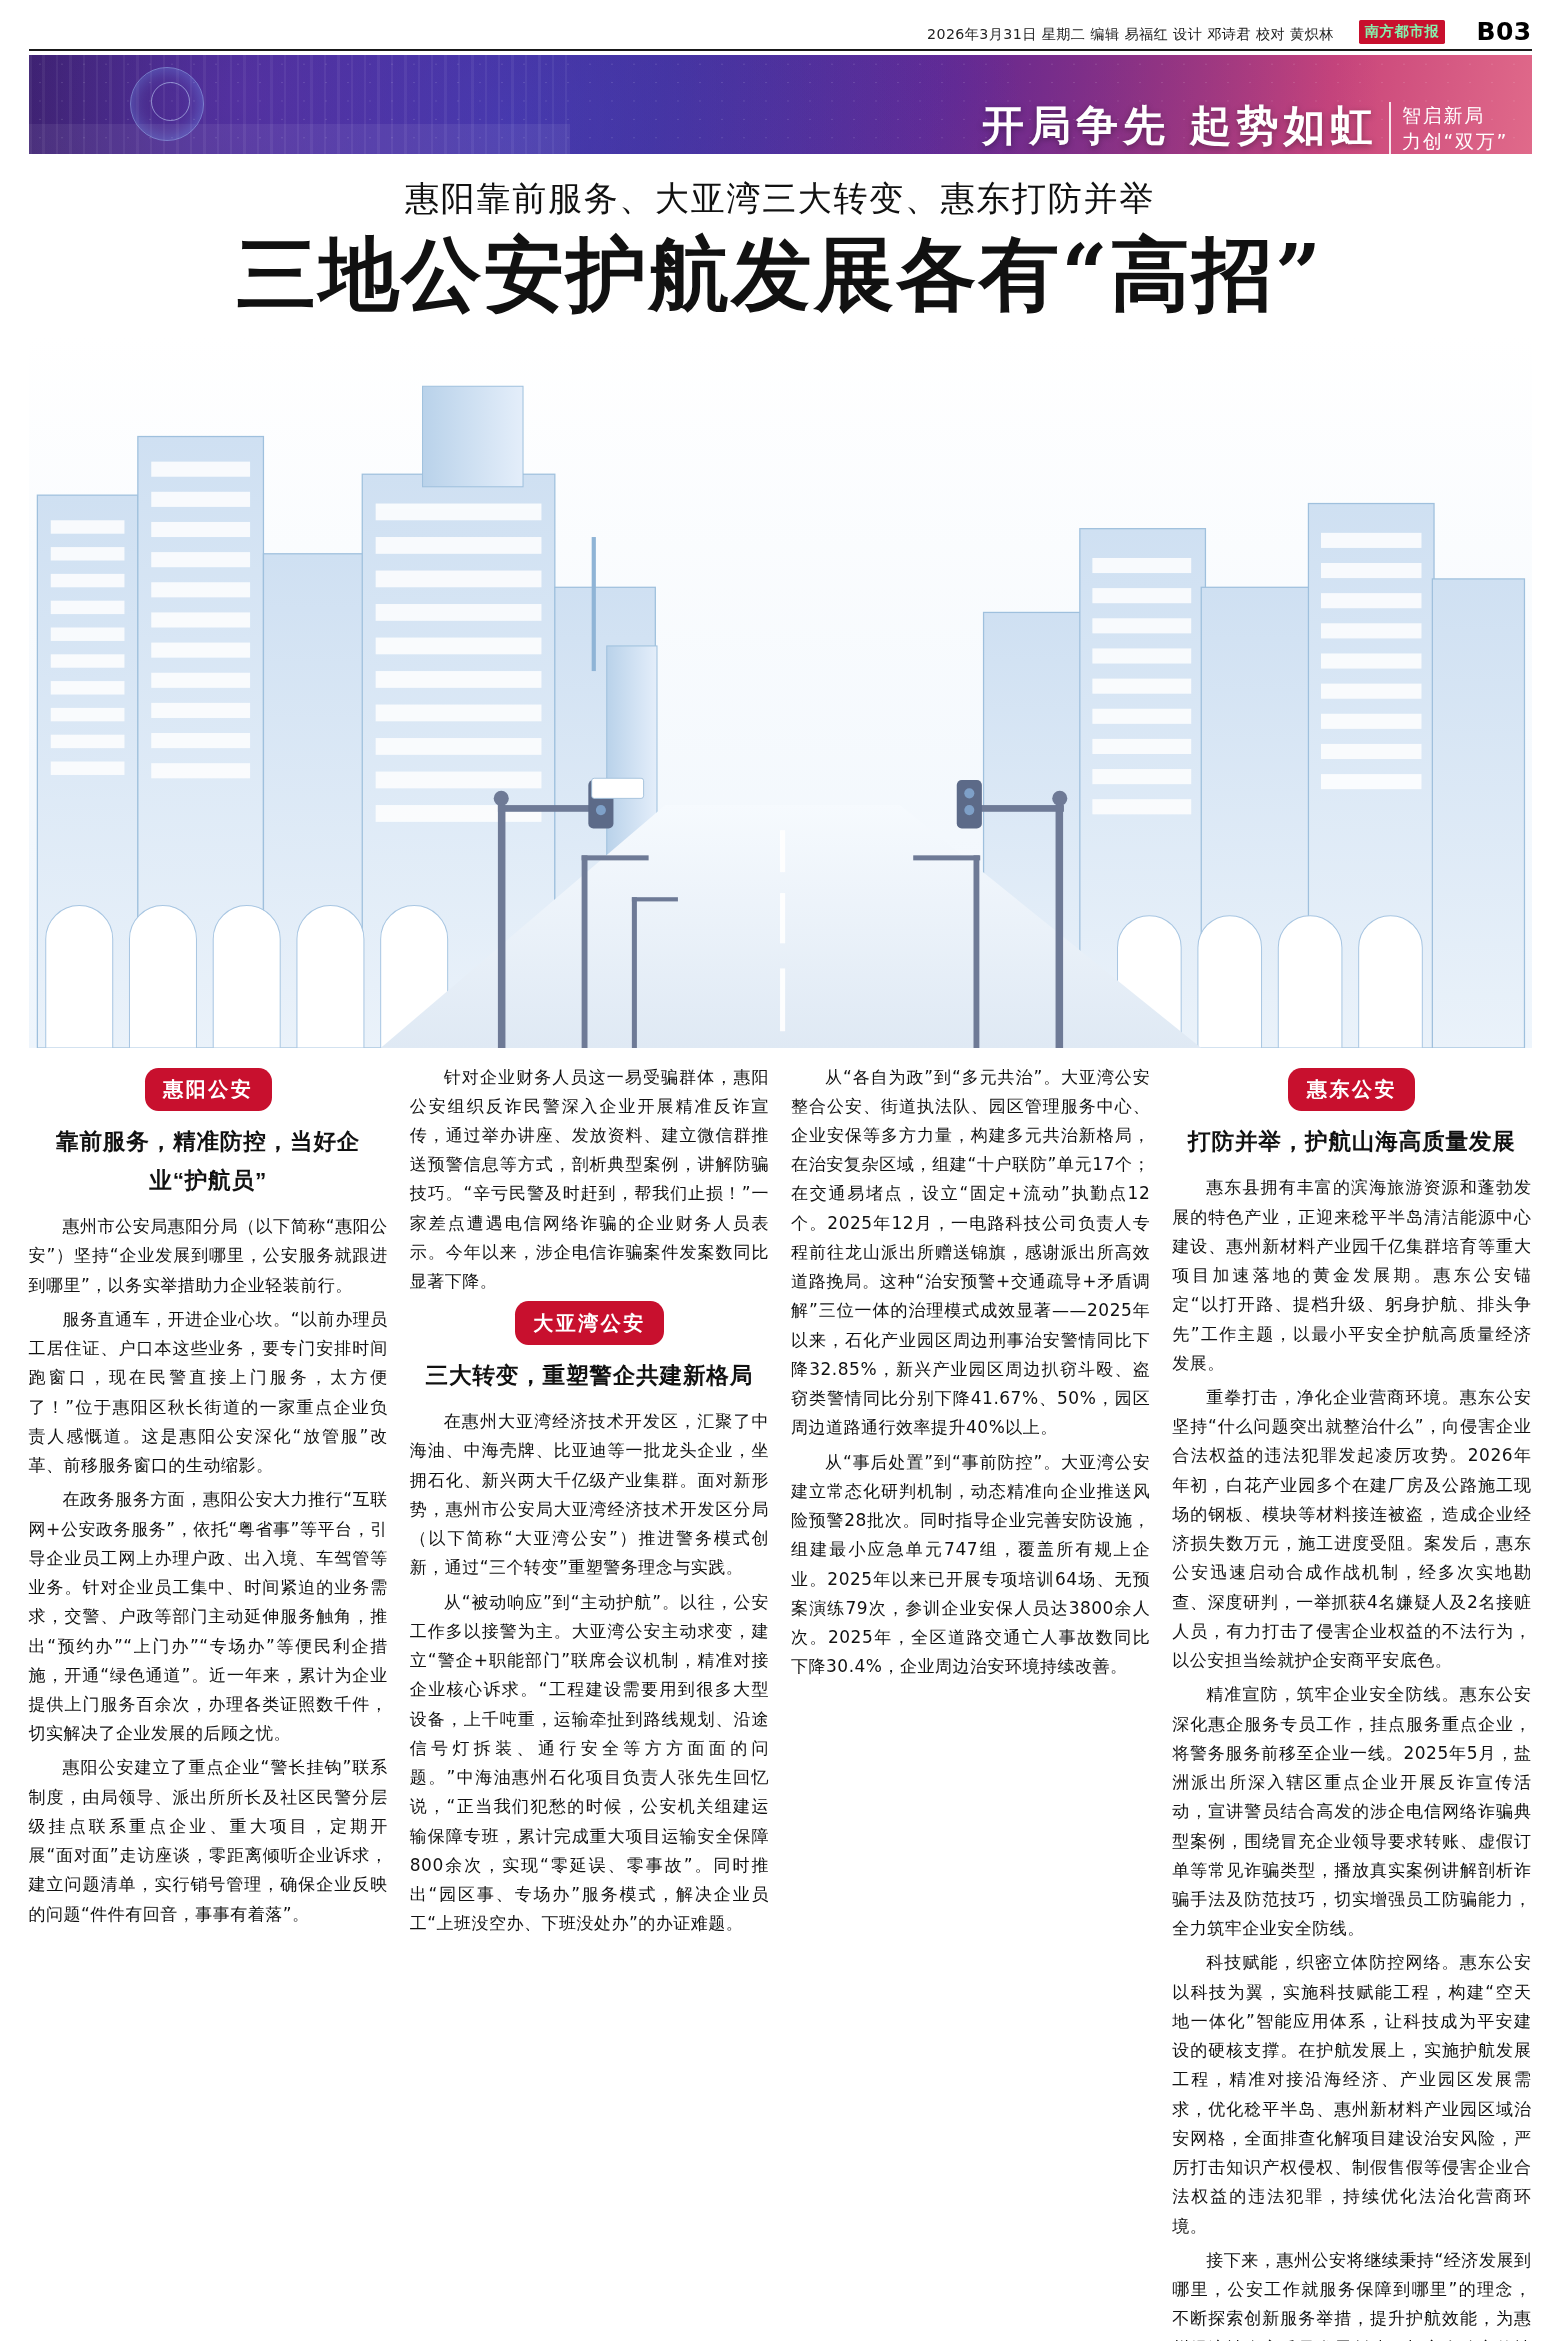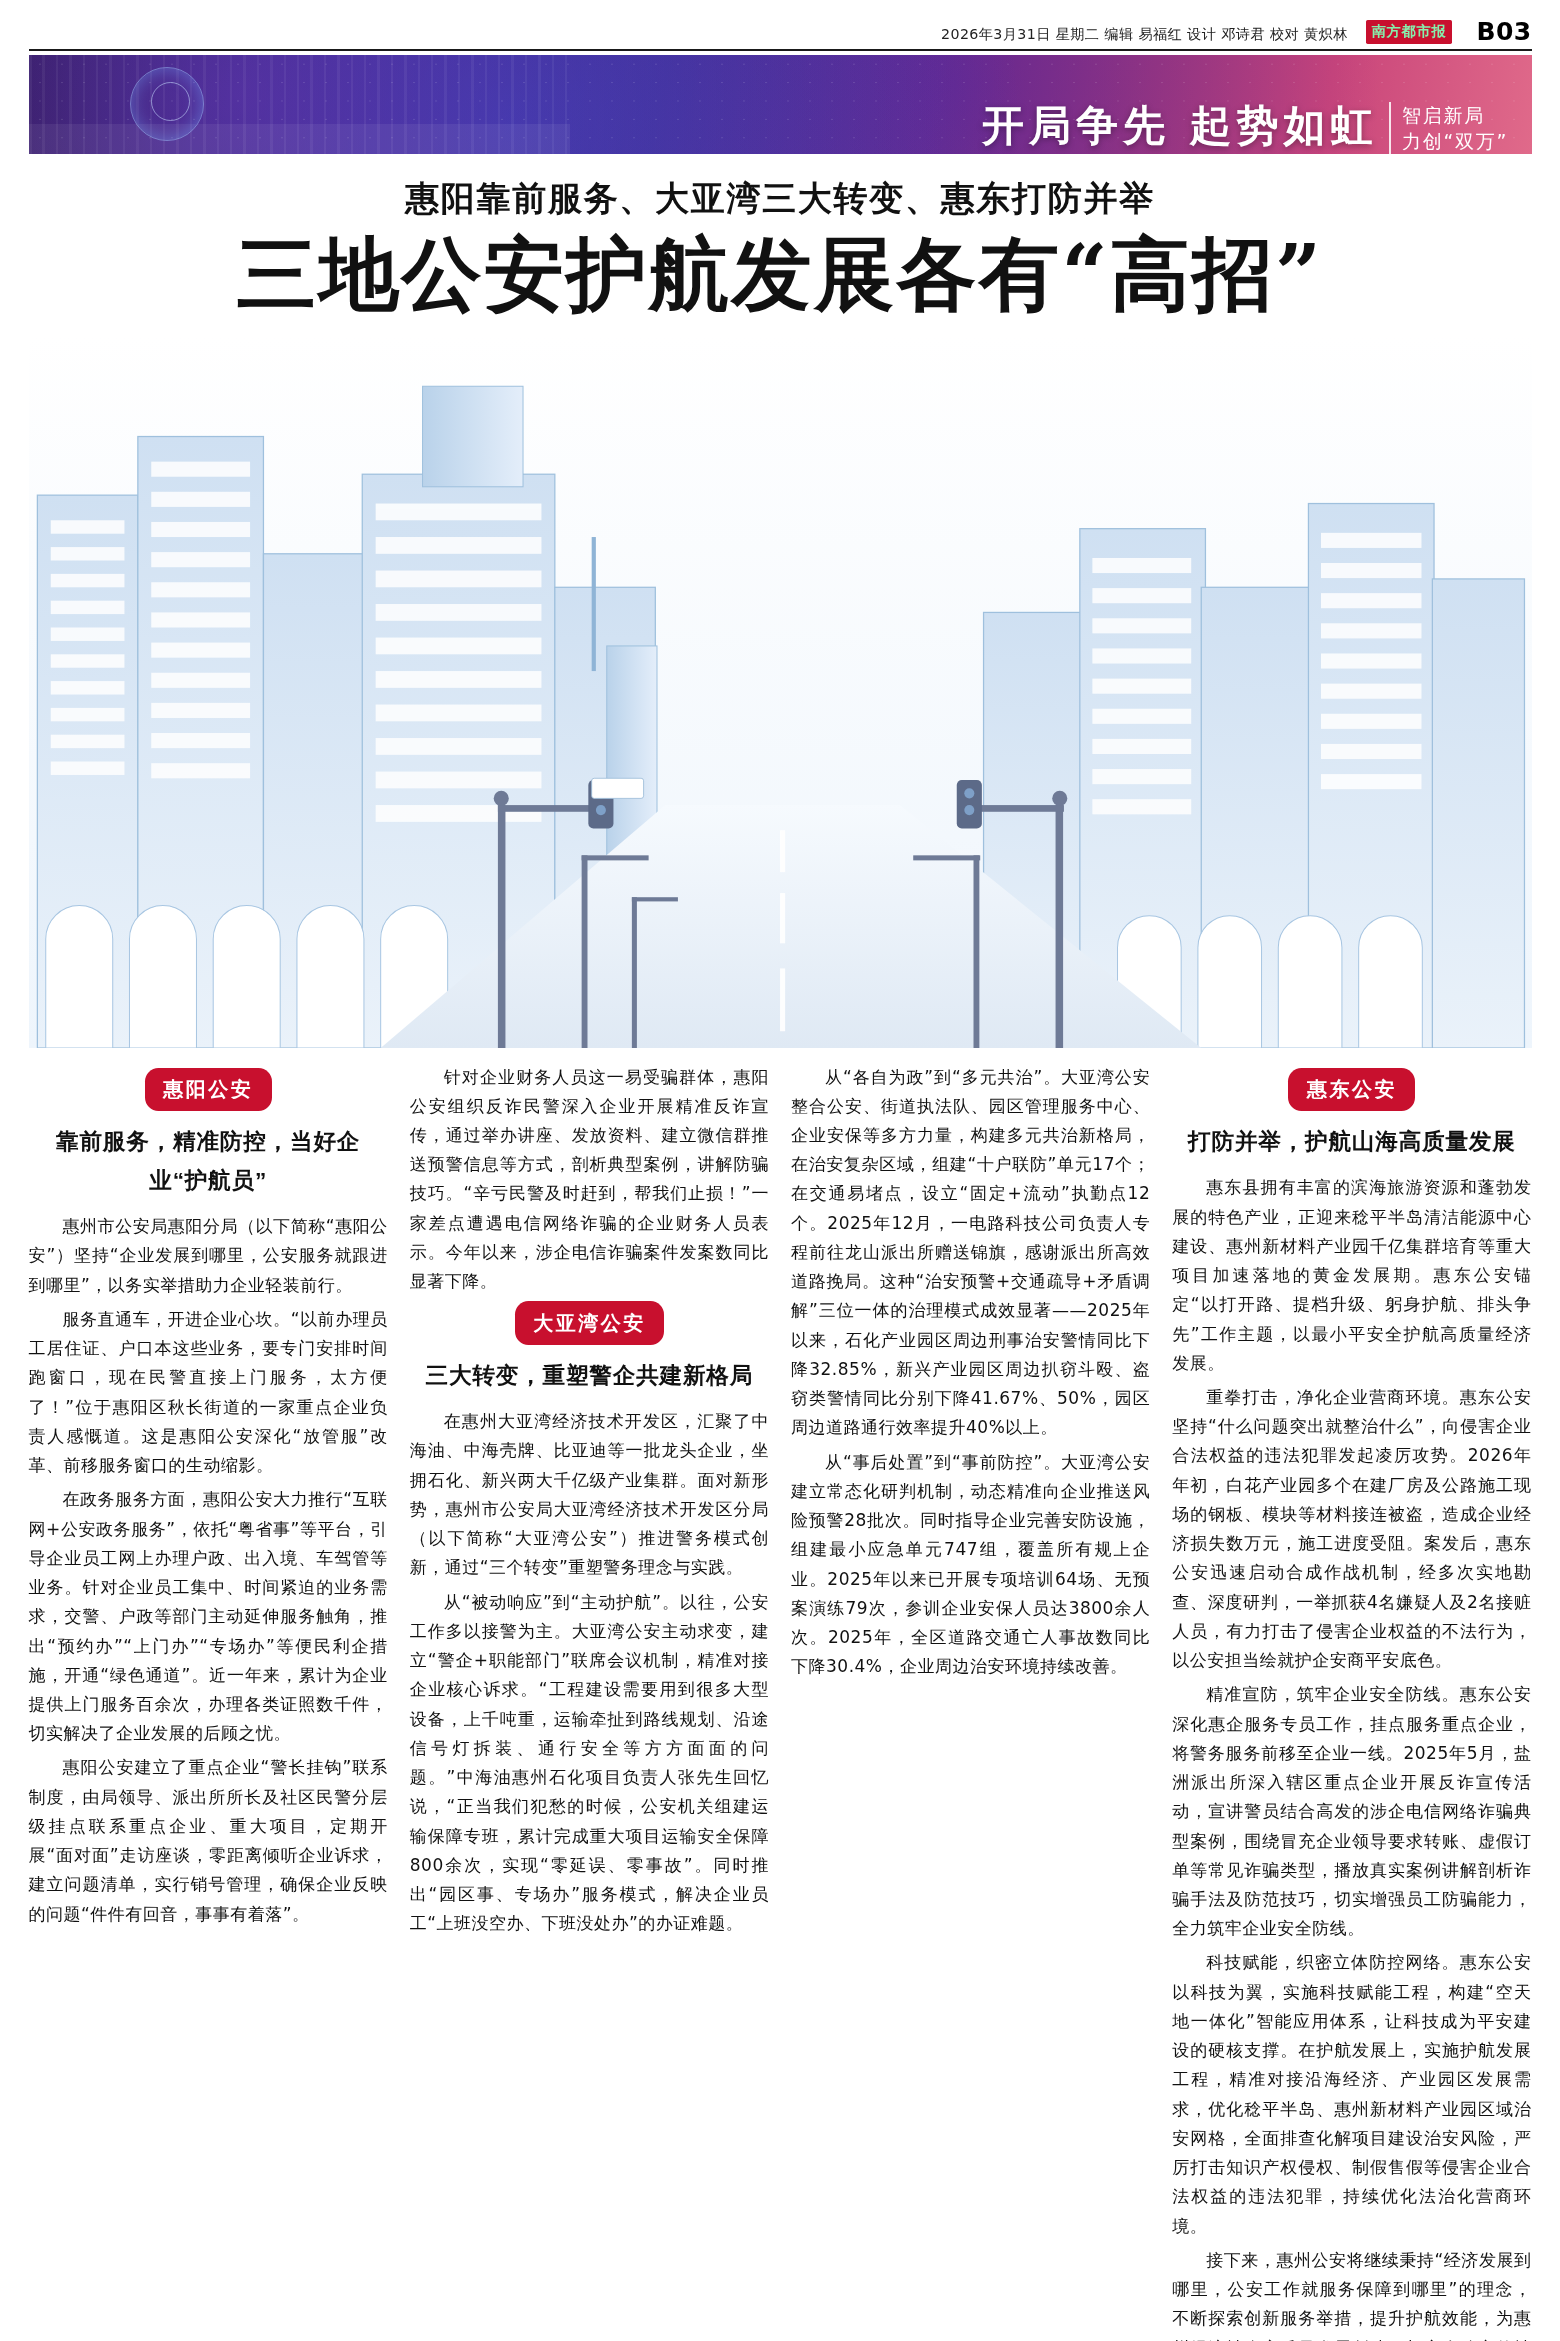--- a/index.html
+++ b/index.html
@@ -16,21 +16,21 @@
     padding:0 28.5px;
     background:#fff;
     overflow:hidden;
   }
 
   
   .masthead{
     display:flex;
     align-items:flex-end;
     justify-content:flex-end;
-    gap:18px;
+    gap:25px;
     height:37px;
     padding-top:6.7px;
     font-size:14.2px;
     color:#222;
     letter-spacing:0.4px;
   }
   .masthead .meta{white-space:nowrap;}
   .brand-badge{
     background:#c8102e;
     color:#86efac;
@@ -110,21 +110,21 @@
     line-height:1.35;
     letter-spacing:1.7px;
     text-align:left;
     white-space:nowrap;
   }
 
   
   .kicker{
     text-align:center;
     font-family:"DejaVu Serif","Liberation Serif",serif;
-    font-weight:bold;
+    font-weight:normal;
     font-size:34px;
     letter-spacing:1.7px;
     color:#111;
     margin-top:22px;
   }
   .headline{
     text-align:center;
     font-family:"DejaVu Serif","Liberation Serif",serif;
     font-weight:bold;
     font-size:80px;

